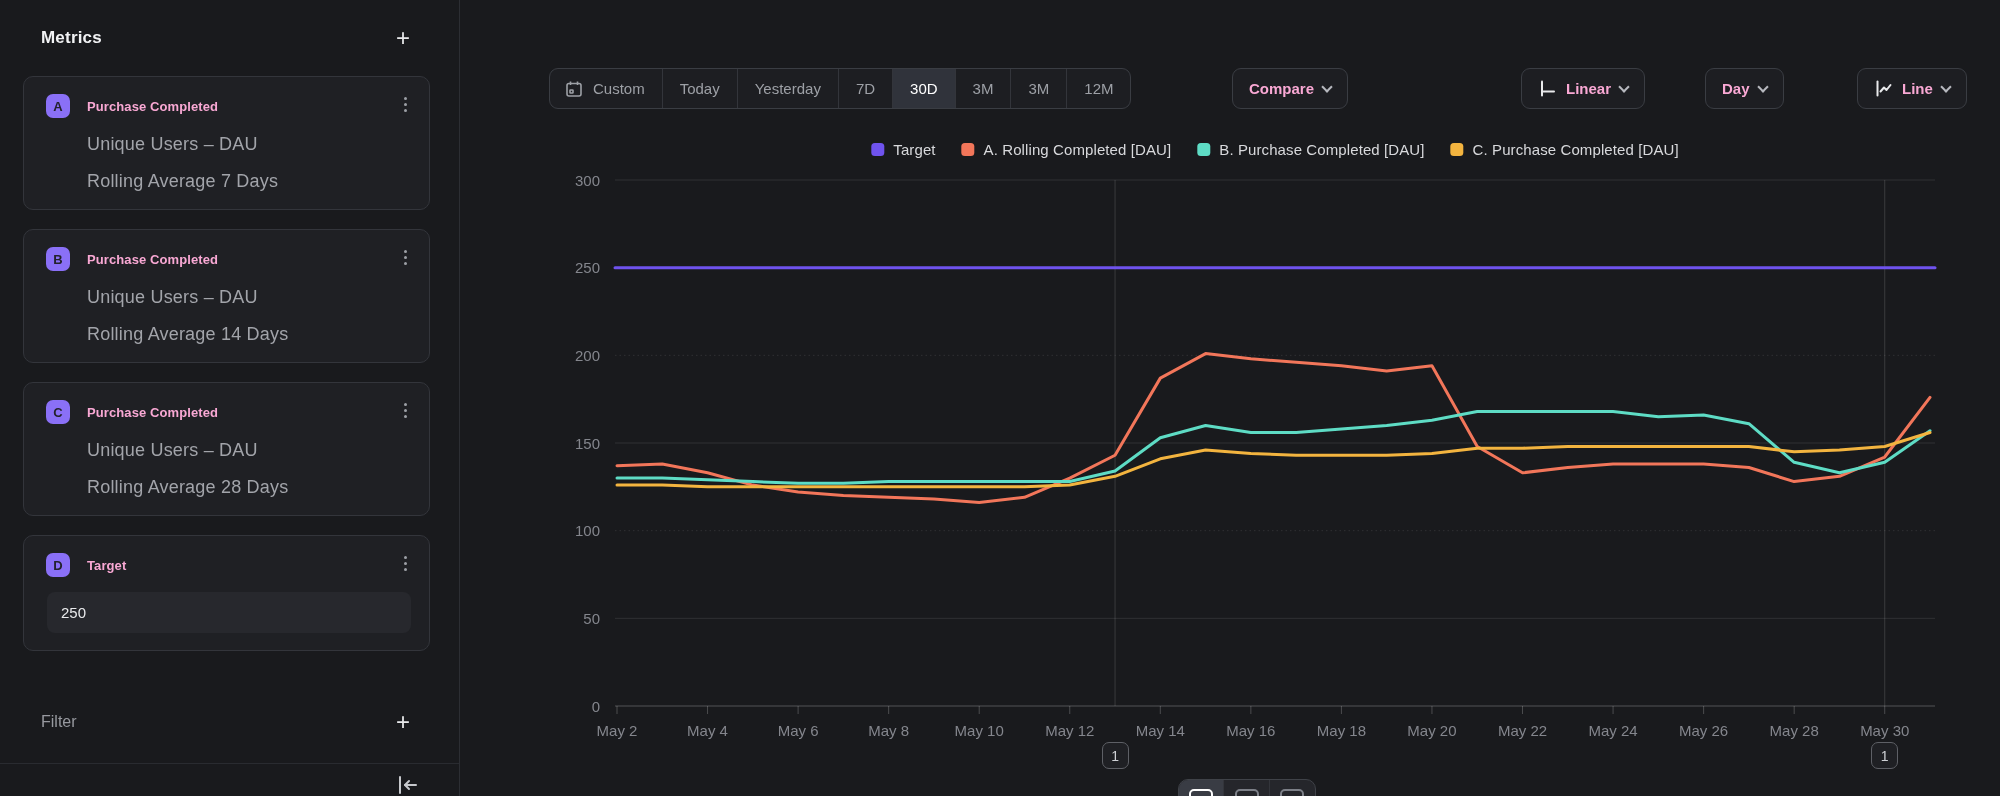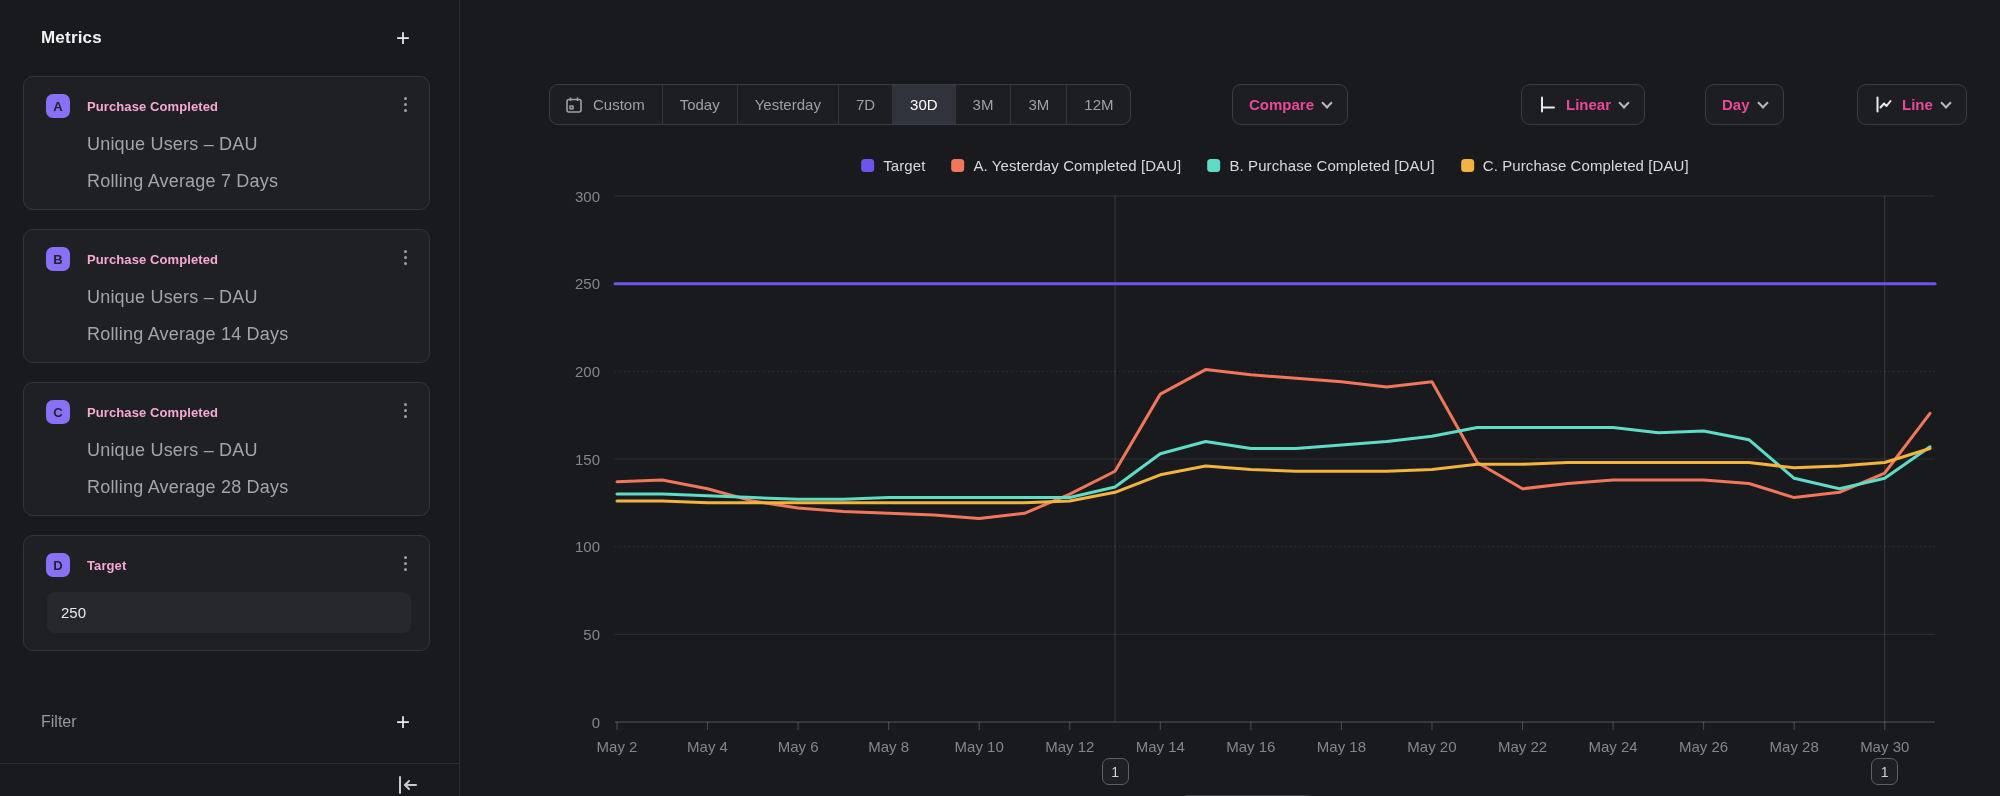--- a/index.html
+++ b/index.html
@@ -50,37 +50,37 @@
   .filter-row {
     display:flex; align-items:center; justify-content:space-between;
     padding:40px 44px 0 41px;
   }
   .filter-title { font-size:16px; font-weight:400; color:#97999f; }
   .sb-footer {
     position:absolute; left:0; right:0; top:763px; border-top:1px solid #292b30;
     height:33px; display:flex; justify-content:flex-end; align-items:flex-start; padding:8px 40px 0 0;
   }
   
-  .main { position:absolute; left:460px; top:0; width:1540px; height:596px;margin-top:16px; }
+  .main { position:absolute; left:460px; top:0; width:1540px; height:596px; }
   .toolbar-btn, .segmented {
     position:absolute; top:68px; height:41px; background:#1d1e22;
     border:1px solid #3a3d43; border-radius:9px; color:#a6a8ae;
     display:flex; align-items:center; font-size:15px;
   }
   .segmented { left:89px; overflow:hidden; }
   .seg {
     height:100%; display:flex; align-items:center; padding:0 17px; cursor:pointer;
     border-right:1px solid #33353b; color:#9da0a6; white-space:nowrap;
   }
   .seg:last-child { border-right:none; }
   .seg.first { padding-left:15px; }
   .seg.selected { background:#30333b; color:#ffffff; font-weight:400; }
   .seg .cal { margin-right:10px; flex:none; }
   .btn {
-    cursor:pointer; padding:7px 16px; gap:9px; font-weight:700; color:#ec4899;
+    cursor:pointer; padding:7px 16px; gap:9px; font-weight:700; color:#f9a8d4;
   }
   .chev {
     width:8px; height:8px; border-right:2px solid #b7b9bf; border-bottom:2px solid #b7b9bf;
     transform:rotate(45deg); margin-top:-4px; flex:none;
   }
   #btn-compare { left:772px; }
   #btn-linear  { left:1061px; }
   #btn-day     { left:1245px; }
   #btn-line    { left:1397px; }
   .tool-icon { flex:none; display:block; }
@@ -260,21 +260,21 @@
     <span class="chev"></span>
   </div>
 
   <div class="legend" id="legend">
       <span class="legend-item">
         <span class="legend-swatch" style="background: rgb(111, 83, 238);"></span>
         <span class="legend-label">Target</span>
       </span>
       <span class="legend-item">
         <span class="legend-swatch" style="background: rgb(242, 118, 90);"></span>
-        <span class="legend-label">A. Yesterday Completed [DAU]</span>
+        <span class="legend-label">A. Rolling Completed [DAU]</span>
       </span>
       <span class="legend-item">
         <span class="legend-swatch" style="background: rgb(94, 220, 197);"></span>
         <span class="legend-label">B. Purchase Completed [DAU]</span>
       </span>
       <span class="legend-item">
         <span class="legend-swatch" style="background: rgb(243, 180, 63);"></span>
         <span class="legend-label">C. Purchase Completed [DAU]</span>
       </span>
     </div>

